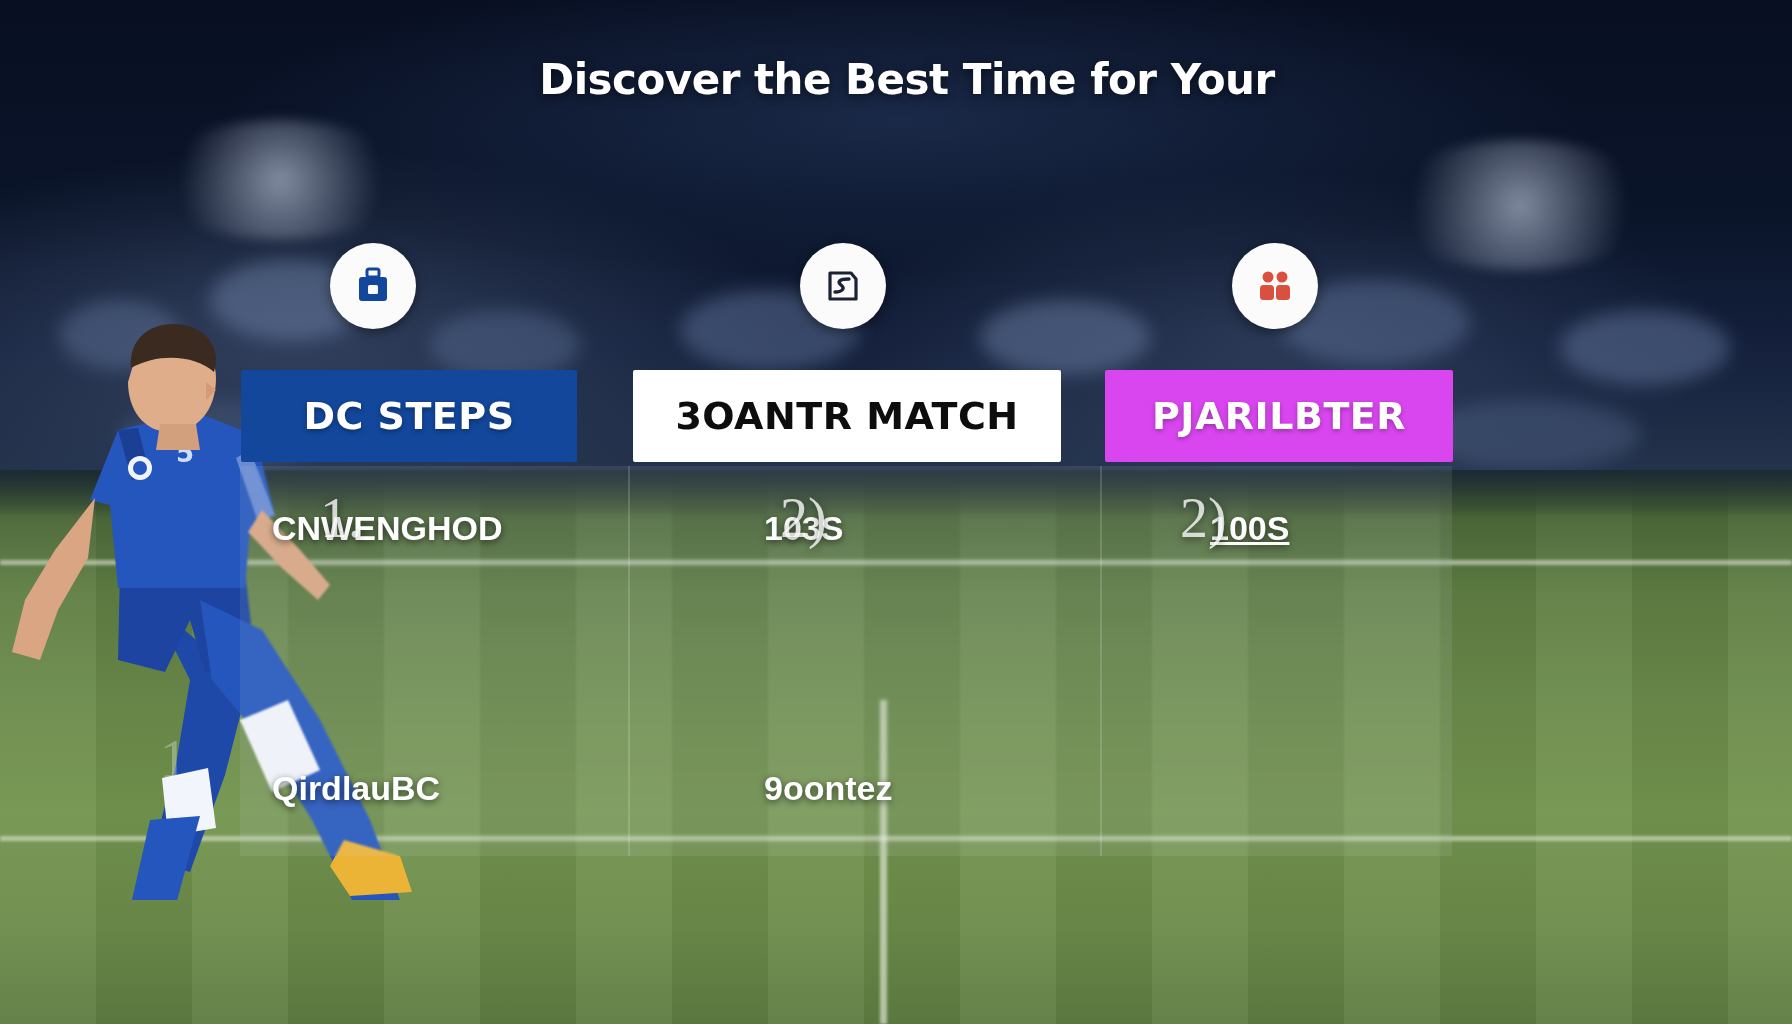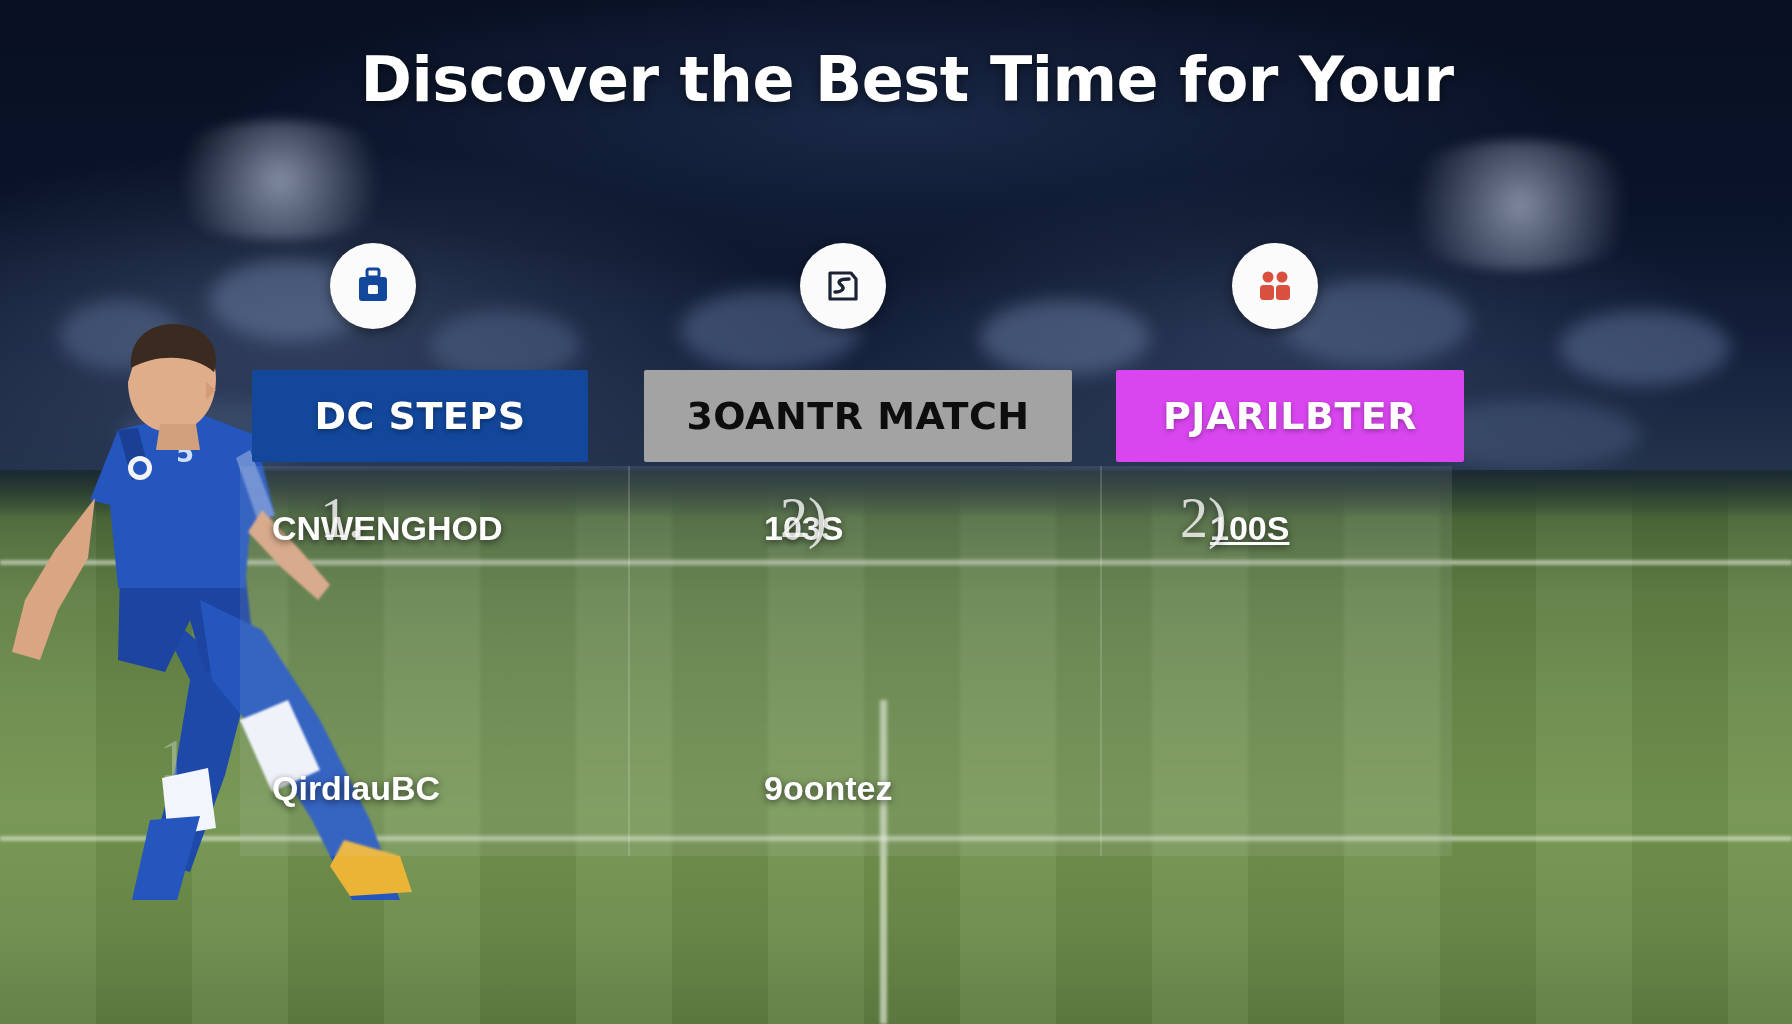--- a/index.html
+++ b/index.html
@@ -59,47 +59,47 @@
   #content { position:absolute; inset:0; z-index:3; }
 
   .title-wrap {
     position:absolute; left:0; top:44px; width:1792px; text-align:center;
   }
   .title-line1, .title-line2 {
     color:#ffffff; font-weight:bold; letter-spacing:-0.5px;
     text-shadow:0 2px 10px rgba(0,0,0,.55);
     font-family:"DejaVu Sans", sans-serif;
   }
-  .title-line1 { font-size:62px; line-height:72px;margin-left:22px; }
+  .title-line1 { font-size:42px; line-height:72px;margin-left:22px; }
   .title-line2 { font-size:62px; line-height:72px; letter-spacing:0.5px; }
 
   
   .icons-row { position:absolute; top:243px; left:0; width:1792px; height:86px; }
   .icon-circle {
     position:absolute; width:86px; height:86px; border-radius:50%;
     background:#fbfbfb; display:flex; align-items:center; justify-content:center;
     box-shadow:0 3px 12px rgba(0,0,0,.45);
   }
   #ic1 { left:330px; }
   #ic2 { left:800px; }
   #ic3 { left:1232px; }
 
   
-  .bands { position:absolute; top:370px; left:12px; width:1416px; height:92px; }
+  .bands { position:absolute; top:370px; left:1px; width:1416px; height:92px; }
   .band {
     position:absolute; height:92px; display:flex; align-items:center;
     justify-content:center; border-radius:2px;
   }
   .band span {
     font-family:"DejaVu Sans", sans-serif;
     font-weight:bold; font-size:38px; letter-spacing:.5px;
   }
   #band1 { left:240px; width:336px; background:#13479b; }
   #band1 span { color:#ffffff; text-shadow:0 2px 5px rgba(0,0,0,.35); }
-  #band2 { left:632px; width:428px; background:#a3a3a3; }
+  #band2 { left:632px; width:428px; background:#ffffff; }
   #band2 span { color:#0d0d0d; }
   #band3 { left:1104px; width:348px; background:#d946ef; }
   #band3 span { color:#ffffff; text-shadow:0 2px 5px rgba(0,0,0,.3); }
 
   
   .table-panel {
     position:absolute; left:240px; top:466px; width:1212px; height:390px;
     background:rgba(215,225,235,.10);
     backdrop-filter:blur(1px);
   }

